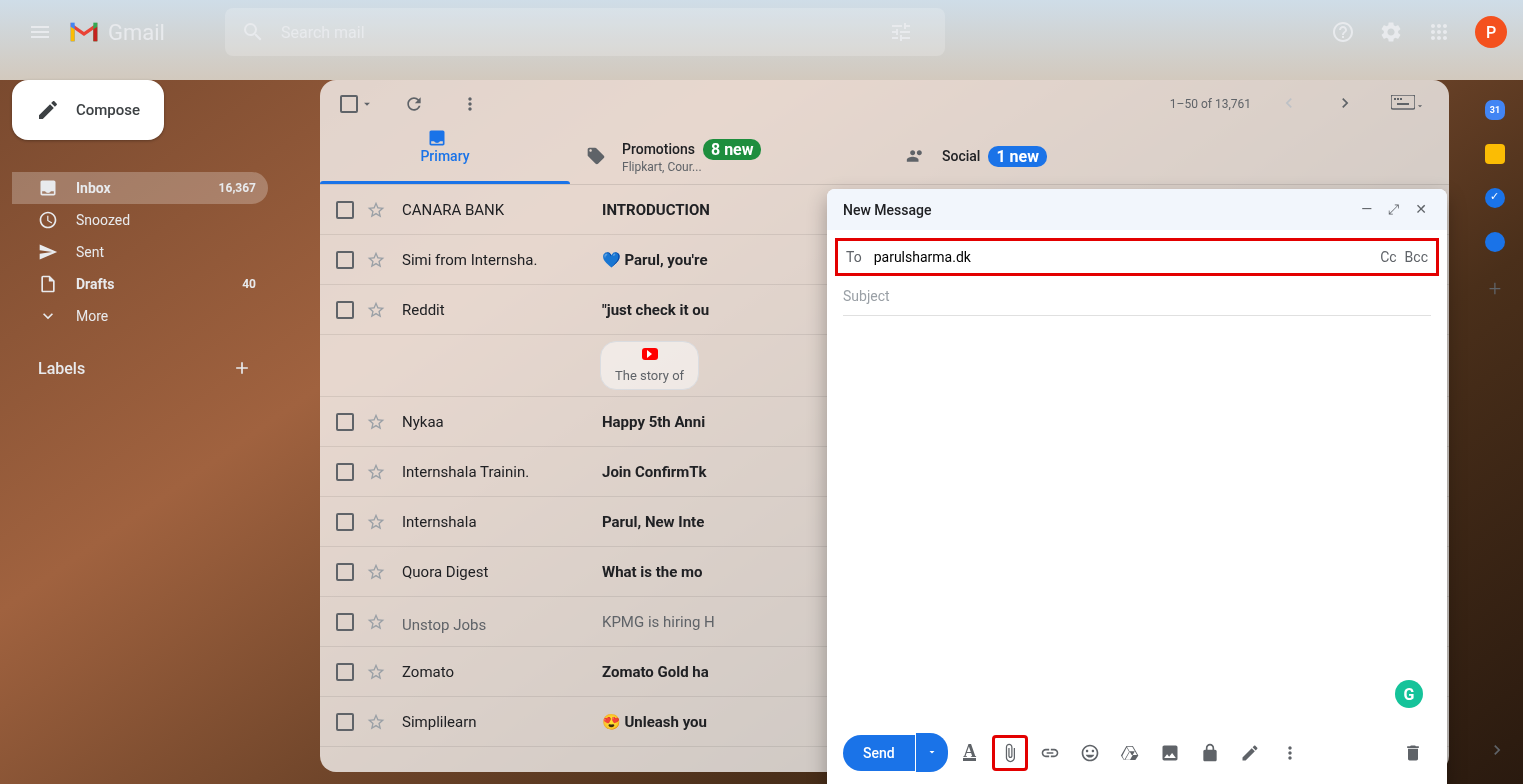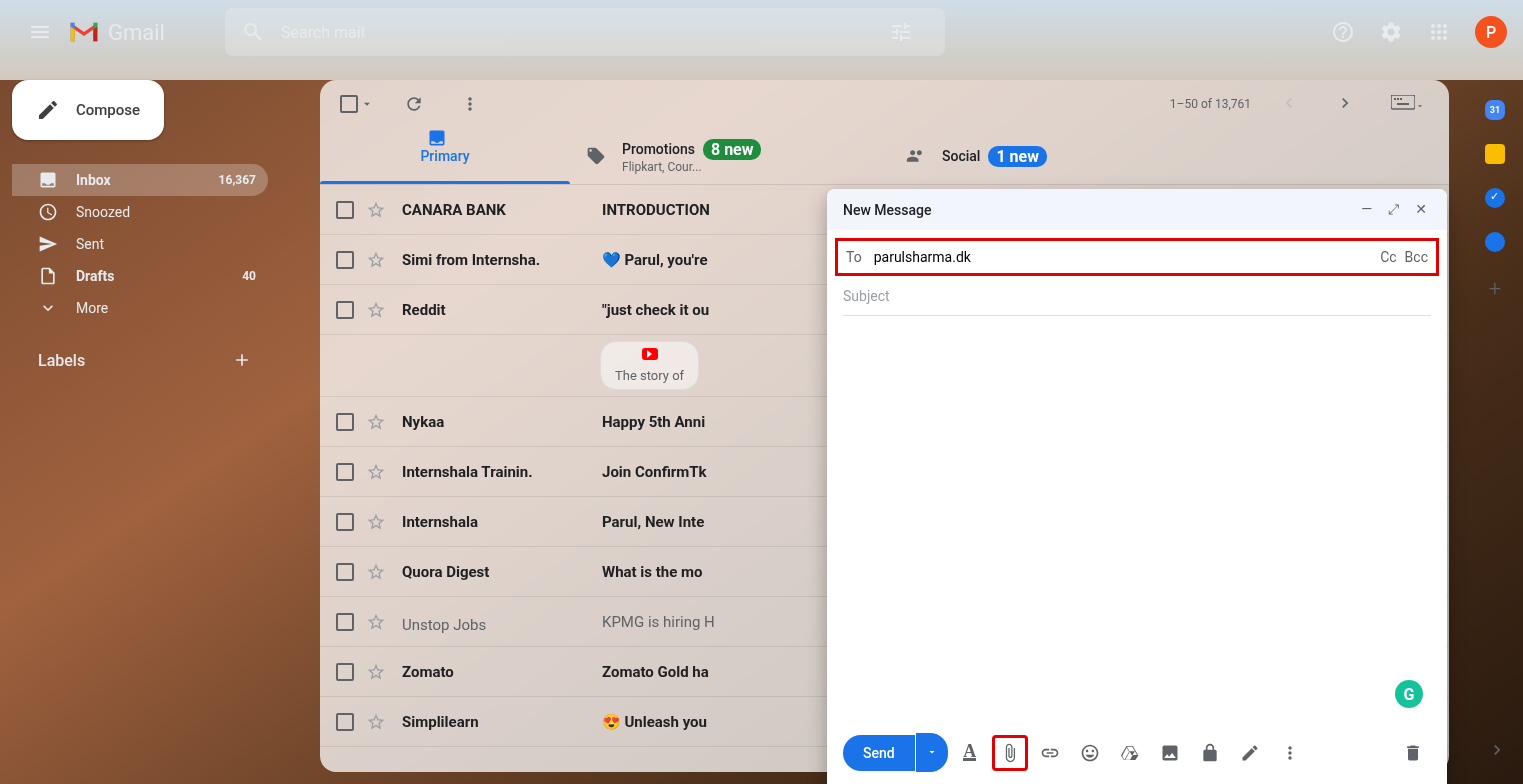--- a/index.html
+++ b/index.html
@@ -20,21 +20,21 @@
 .search-input { flex: 1; background: transparent; border: none; outline: none; font-size: 16px; color: #e8eaed; }
 .search-input::placeholder { color: #e8eaed; }
 .search-tune { margin-left: auto; cursor: pointer; }
 .header-right { margin-left: auto; display: flex; align-items: center; gap: 8px; }
 .hdr-icon { width: 40px; height: 40px; border-radius: 50%; display: flex; align-items: center; justify-content: center; cursor: pointer; }
 .hdr-icon svg { fill: #e8eaed; }
 .avatar { width: 32px; height: 32px; border-radius: 50%; background: #f4511e; color: #fff; display: flex; align-items: center; justify-content: center; font-weight: 500; margin-left: 8px; cursor: pointer; }
 
 
 .sidebar { position: absolute; top: 80px; left: 12px; width: 256px; z-index: 2; }
-.compose-btn { background: #fff; color: #3c4043; border-radius: 16px; padding: 18px 24px; display: inline-flex; align-items: center; gap: 16px; font-size: 15px; font-weight: 500; cursor: pointer; box-shadow: 0 1px 3px rgba(0,0,0,0.3); margin-bottom: 24px; }
+.compose-btn { background: #fff; color: #3c4043; border-radius: 16px; padding: 18px 24px; display: inline-flex; align-items: center; gap: 16px; font-size: 15px; font-weight: 500; cursor: pointer; box-shadow: 0 1px 3px rgba(0,0,0,0.3); margin-bottom: 32px; }
 .compose-btn svg { width: 24px; height: 24px; }
 .nav-item { display: flex; align-items: center; padding: 6px 12px 6px 26px; border-radius: 0 16px 16px 0; color: #e8eaed; cursor: pointer; font-size: 14px; height: 32px; }
 .nav-item.active { background: rgba(255,255,255,0.25); font-weight: 700; }
 .nav-item svg { width: 20px; height: 20px; fill: #e8eaed; margin-right: 18px; flex-shrink: 0; }
 .nav-item.bold { font-weight: 700; }
 .nav-label { flex: 1; }
 .nav-count { font-size: 12px; }
 .labels-section { display: flex; align-items: center; justify-content: space-between; padding: 10px 16px 10px 26px; color: #e8eaed; font-size: 16px; font-weight: 500; margin-top: 16px; }
 .labels-section svg { fill: #e8eaed; cursor: pointer; }
 
@@ -63,21 +63,21 @@
 .tab:not(.active) .tab-title { color: #202124; }
 .badge { padding: 1px 8px; border-radius: 10px; font-size: 16px; color: #fff; font-weight: 700; }
 .badge.green { background: #1e8e3e; }
 .badge.blue { background: #1a73e8; }
 
 
 .email-row { display: flex; align-items: center; padding: 0 16px; height: 50px; border-bottom: 1px solid rgba(0,0,0,0.08); cursor: pointer; }
 .email-row .checkbox { margin-right: 12px; }
 .star { width: 20px; height: 20px; margin-right: 16px; cursor: pointer; }
 .star svg { fill: #9aa0a6; width: 20px; height: 20px; }
-.sender { width: 200px; font-size: 15px; color: #202124; font-weight: 700; white-space: nowrap; overflow: hidden; }
+.sender { width: 200px; font-size: 15px; color: #202124; font-weight: 400; white-space: nowrap; overflow: hidden; }
 .email-row.read .sender { font-weight: 400; color: #5f6368; margin-top: 7px; }
 .subject { flex: 1; font-size: 15px; color: #202124; font-weight: 700; white-space: nowrap; overflow: hidden; }
 .email-row.read .subject { font-weight: 400; color: #5f6368; }
 .chip-row { padding: 6px 16px 6px 280px; border-bottom: 1px solid rgba(0,0,0,0.08); }
 .chip { display: inline-flex; align-items: center; gap: 8px; padding: 6px 14px; background: rgba(255,255,255,0.5); border: 1px solid #dadce0; border-radius: 16px; font-size: 13px; color: #5f6368; flex-direction: column; }
 .yt-icon { width: 16px; height: 12px; background: #ff0000; border-radius: 3px; position: relative; }
 .yt-icon::after { content: ''; position: absolute; left: 5px; top: 2px; border-left: 5px solid #fff; border-top: 4px solid transparent; border-bottom: 4px solid transparent; }
 
 
 .compose-window { position: absolute; right: 76px; bottom: 0; width: 620px; height: 595px; background: #fff; border-radius: 8px 8px 0 0; box-shadow: 0 8px 20px rgba(0,0,0,0.3); z-index: 10; display: flex; flex-direction: column; }

